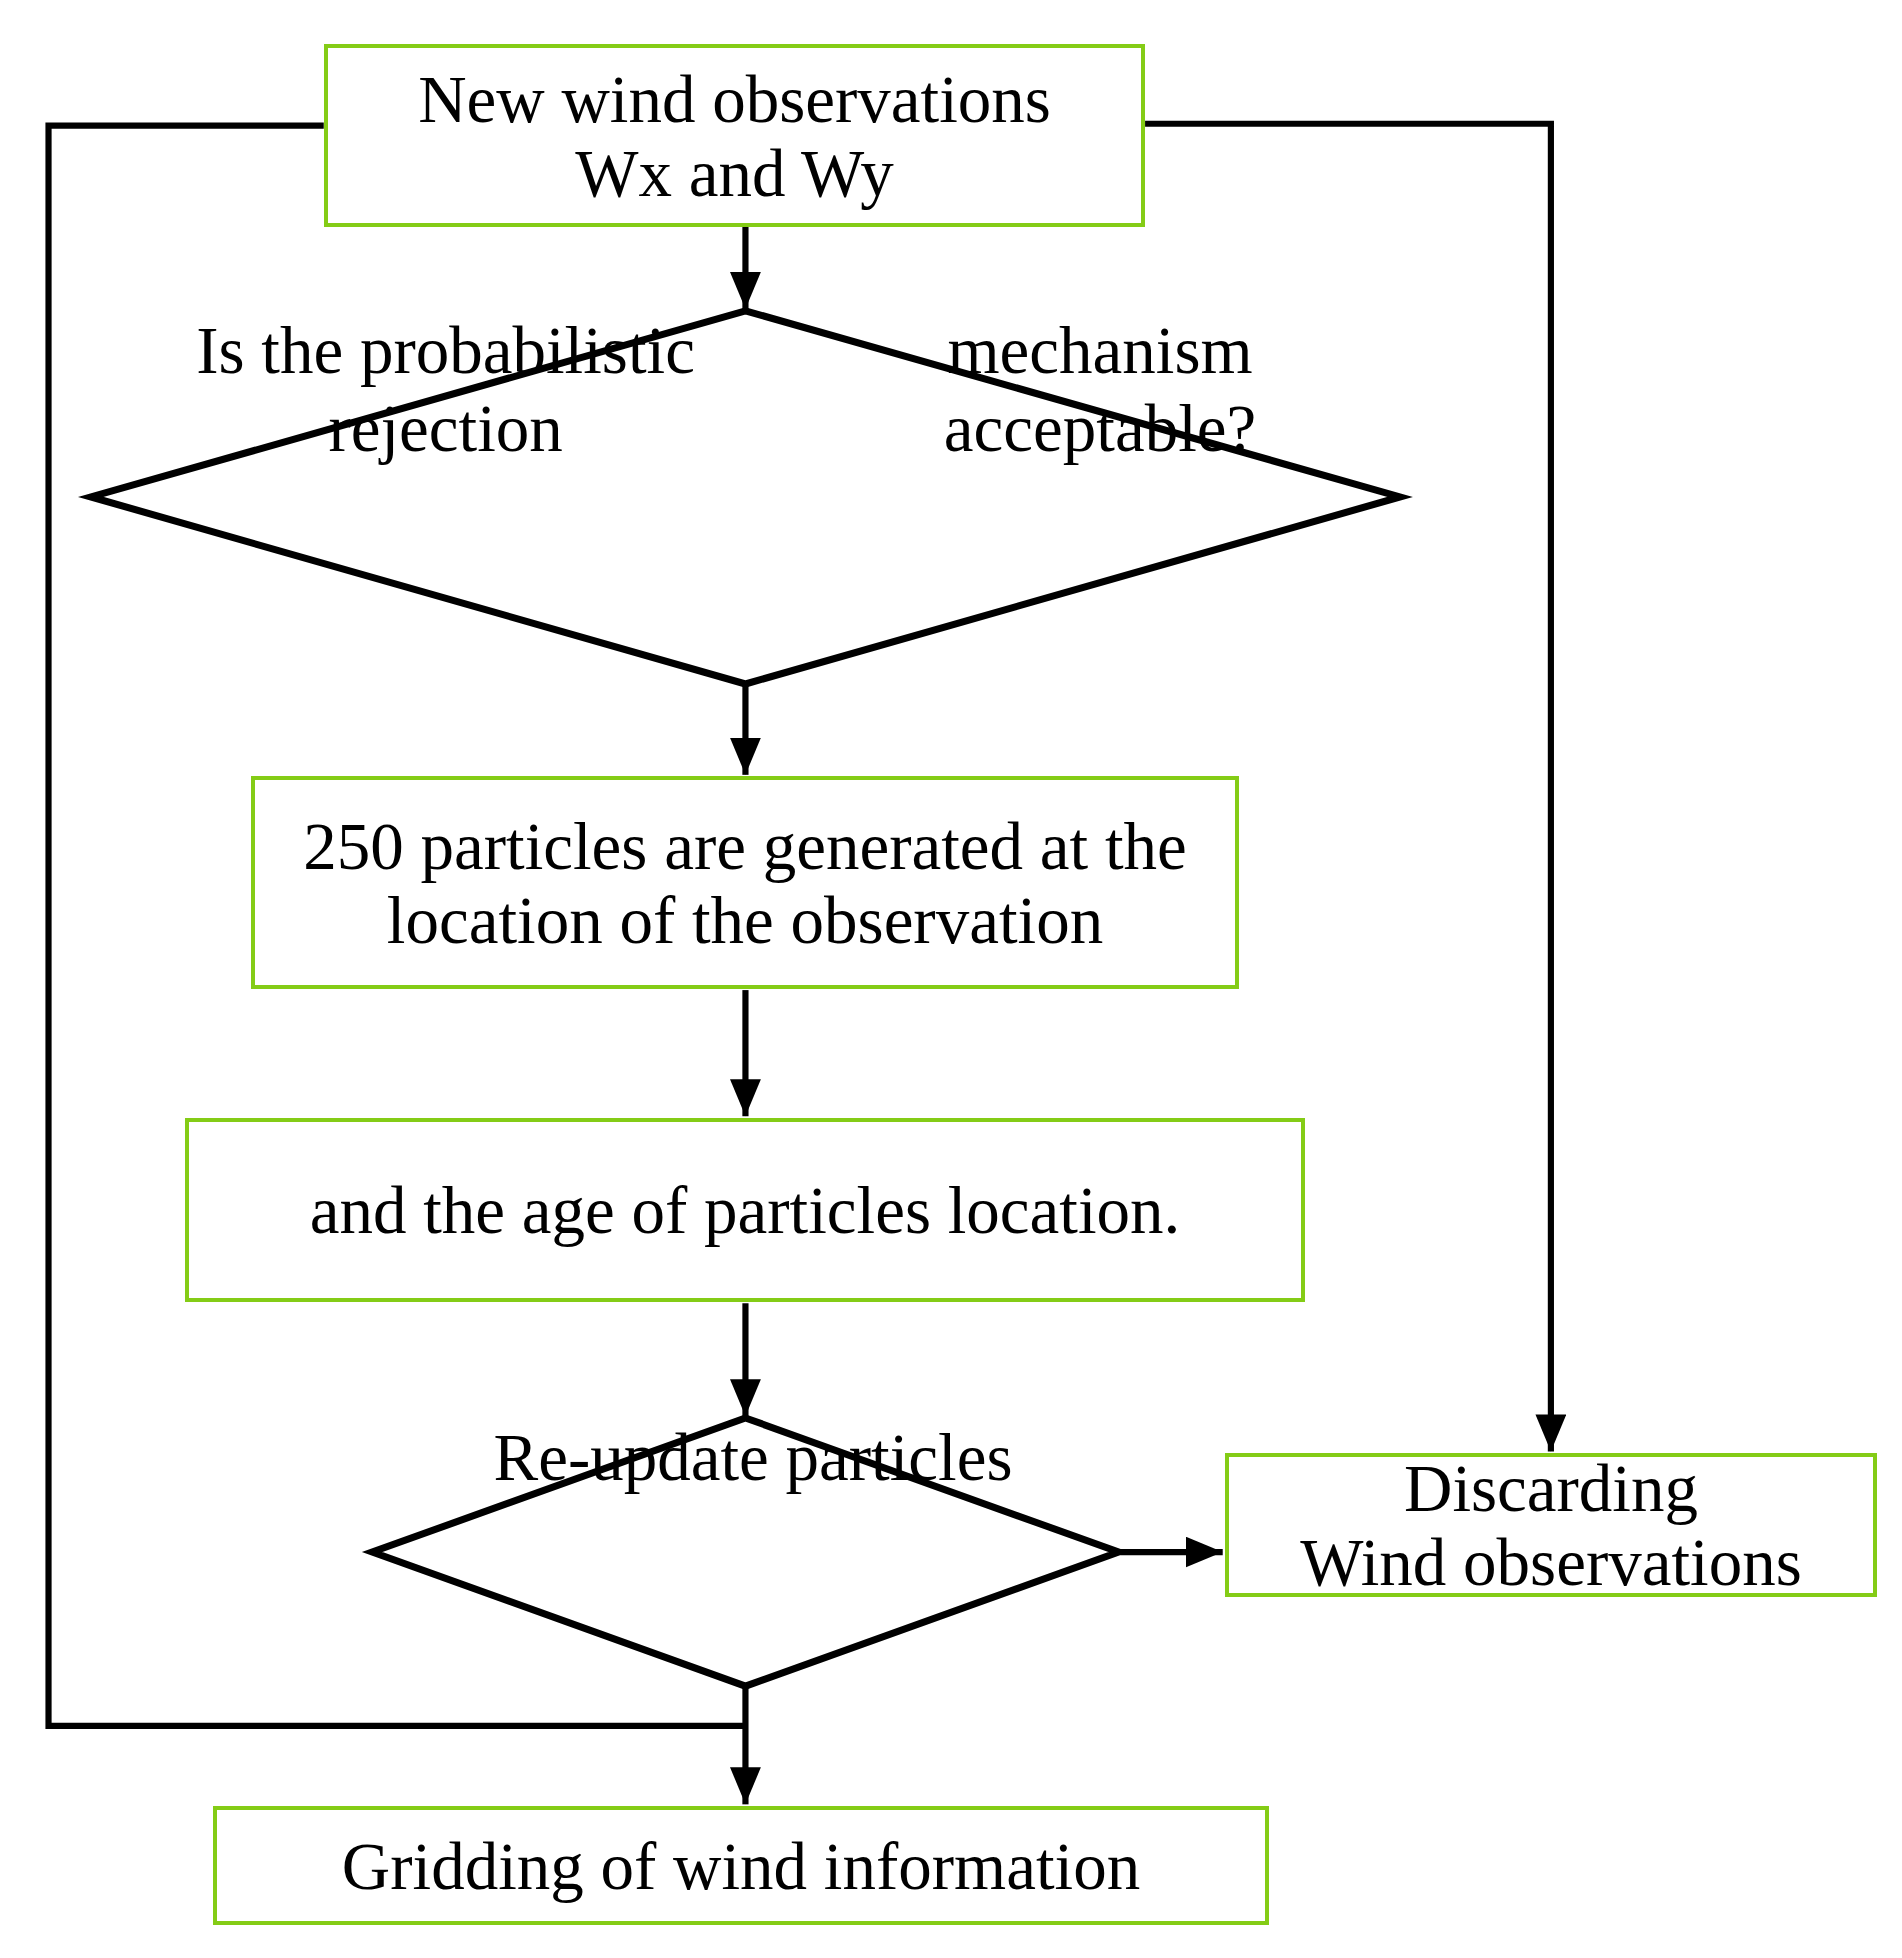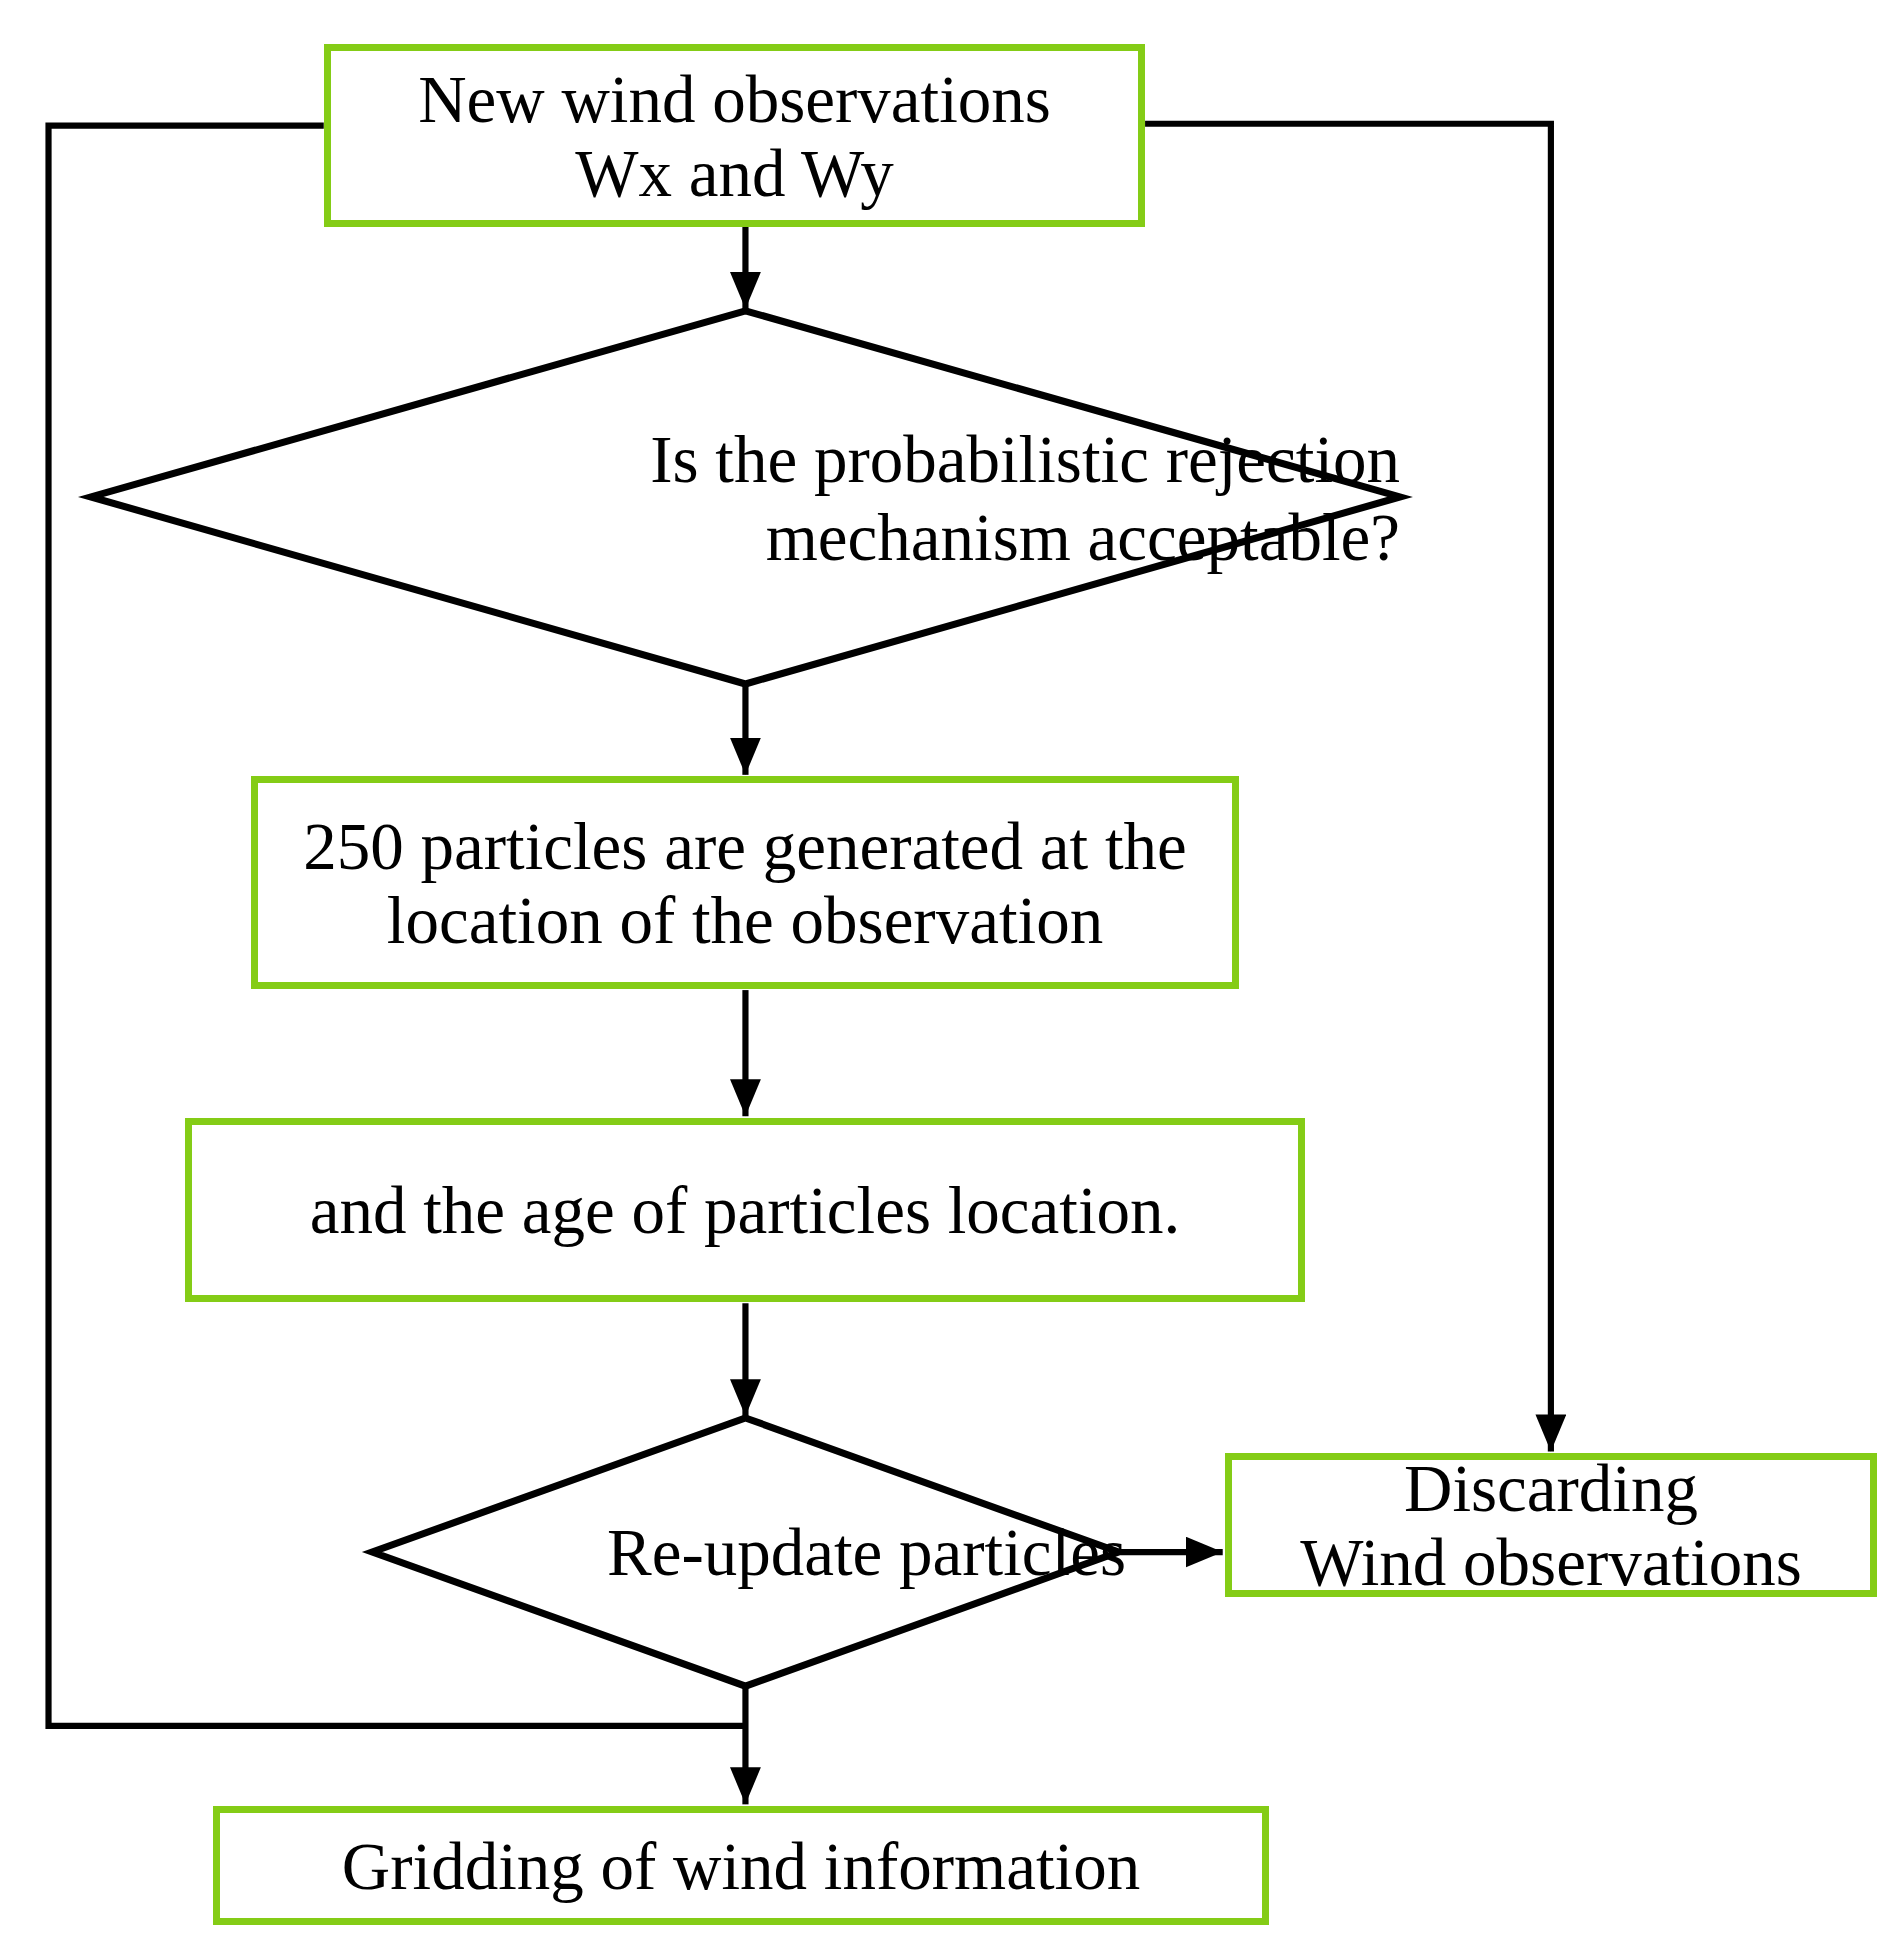--- a/index.html
+++ b/index.html
@@ -19,35 +19,34 @@
   .connector-layer {
     position: absolute;
     left: 0;
     top: 0;
     width: 1902px;
     height: 1959px;
   }
   .box {
     position: absolute;
     box-sizing: border-box;
-    border: 7px solid #84cc16;
+    border: 4px solid #84cc16;
     background: #ffffff;
     display: flex;
     flex-direction: column;
     align-items: center;
     justify-content: center;
     text-align: center;
     font-size: 67px;
     line-height: 74px;
   }
   .diamond-label {
     position: absolute;
     display: flex;
-    flex-direction: column;
-    align-items: flex-end;
+    align-items: flex-start;
     justify-content: center;
     text-align: center;
     font-size: 67px;
     line-height: 78px;
     pointer-events: none;
   }
   .node-start    { left: 324px;  top: 44px;   width: 821px;  height: 183px; }
   .node-generate { left: 251px;  top: 776px;  width: 988px; height: 213px; }
   .node-travel   { left: 185px;  top: 1118px; width: 1120px; height: 184px; }
   .node-discard  { left: 1225px; top: 1453px; width: 652px;  height: 144px; }

